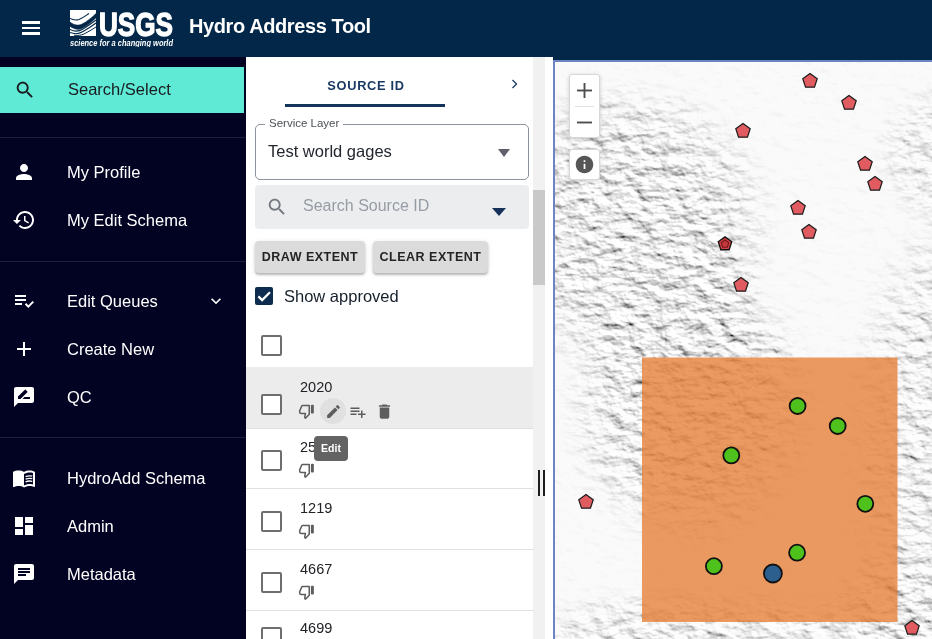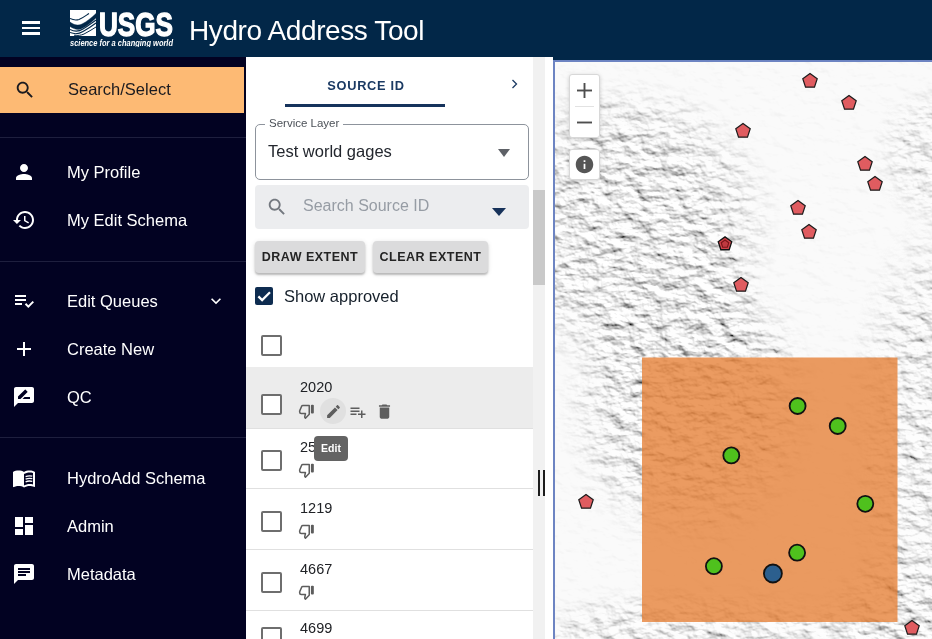--- a/index.html
+++ b/index.html
@@ -1,23 +1,23 @@
 <!DOCTYPE html>
 <html><head>
 <meta charset="utf-8">
 <style>
   html,body{margin:0;padding:0;width:932px;height:639px;overflow:hidden;
     font-family:"Liberation Sans",sans-serif;background:#fff;}
   
   #header{position:absolute;left:0;top:0;width:932px;height:57px;background:#022748;}
   #burger span{position:absolute;left:22px;width:18px;height:2.6px;background:#fff;}
-  #title{position:absolute;left:189px;top:15px;color:#fff;font-size:28px;font-weight:400;letter-spacing:-0.4px;}
+  #title{position:absolute;left:189px;top:15px;color:#fff;font-size:20px;font-weight:700;letter-spacing:-0.4px;}
   
   #sidebar{position:absolute;left:0;top:57px;width:246px;height:582px;background:#020222;}
-  #sbsearch{position:absolute;left:0;top:10px;width:244px;height:46px;background:#fdba74;}
+  #sbsearch{position:absolute;left:0;top:10px;width:244px;height:46px;background:#5eead4;}
   #sbsearch .txt{position:absolute;left:68px;top:13px;font-size:16.5px;color:#1a1a1f;}
   .sbrow{position:absolute;left:0;width:246px;height:48px;color:#fff;}
   .sbrow .ic{position:absolute;left:12px;top:12px;width:24px;height:24px;}
   .sbrow .lbl{position:absolute;left:67px;top:15px;font-size:16.5px;font-weight:400;letter-spacing:0px;}
   .sbdiv{position:absolute;left:0;width:246px;height:1px;background:#1e1f3e;}
   
   #panel{position:absolute;left:246px;top:57px;width:299px;height:582px;background:#fff;}
   #tabtxt{position:absolute;left:0;top:21px;width:240px;text-align:center;font-size:12.8px;font-weight:700;color:#1b3a63;letter-spacing:0.7px;}
   #tabind{position:absolute;left:39px;top:47px;width:160px;height:3px;background:#16335c;}
   #slbox{position:absolute;left:9px;top:67px;width:272px;height:54px;border:1px solid #8d939c;border-radius:5px;}

